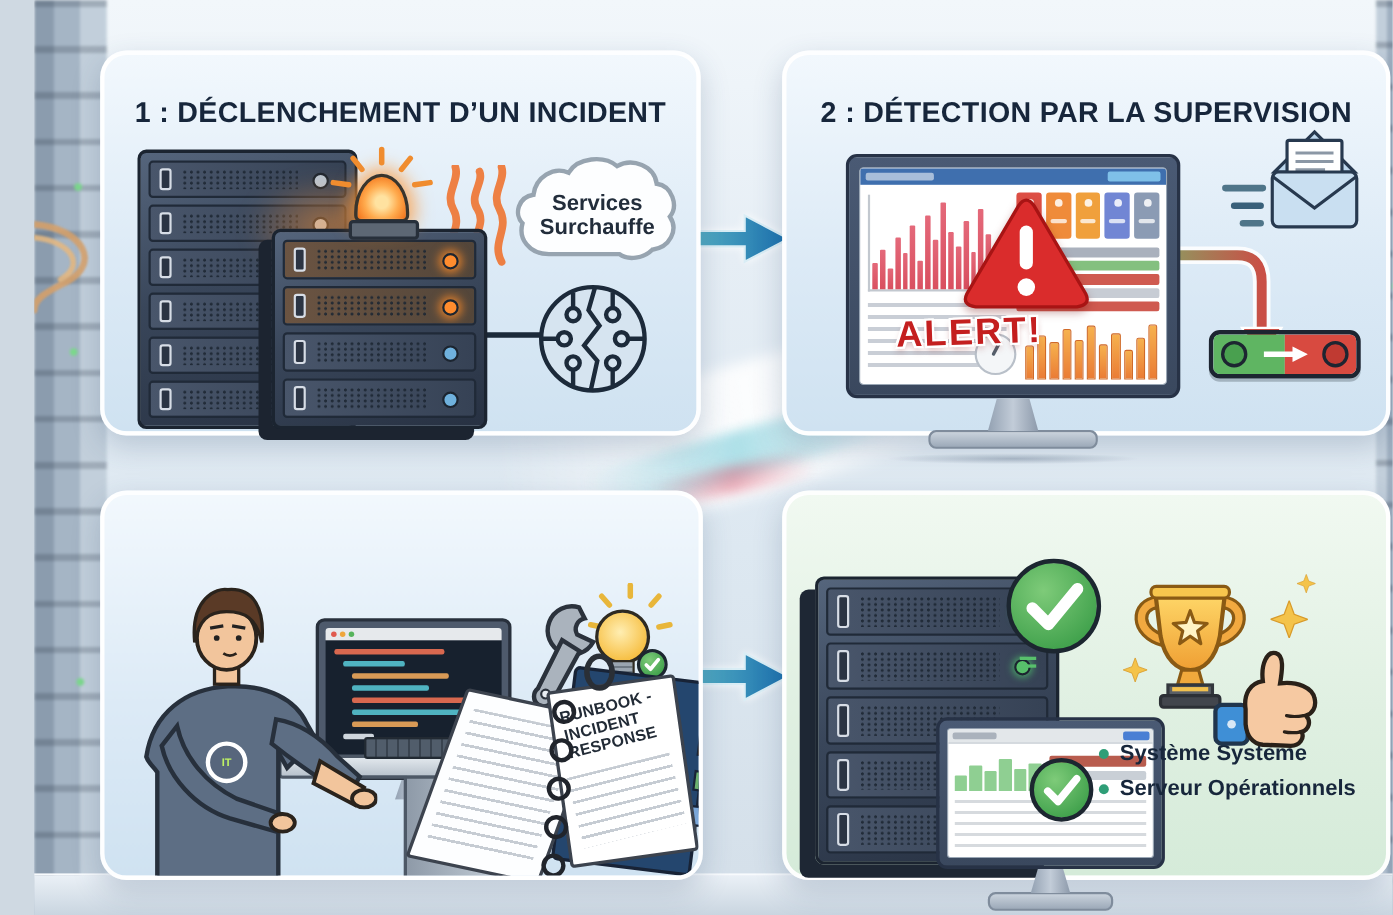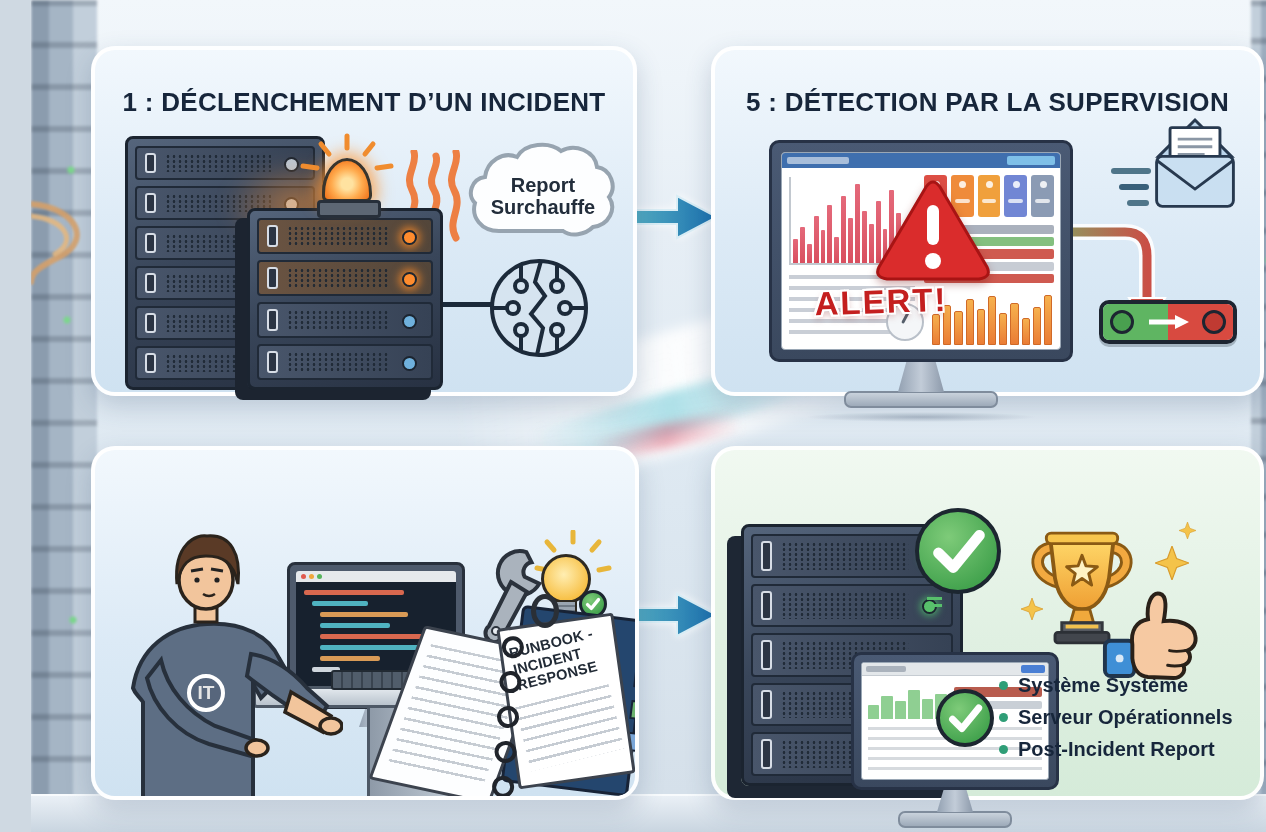--- a/index.html
+++ b/index.html
@@ -116,21 +116,21 @@
   .toggle{left:384px;top:250px;width:130px;height:36px;border:4px solid #1d2531;border-radius:10px;display:flex;
     overflow:hidden;z-index:2;box-shadow:0 3px 0 rgba(20,30,40,.25);}
   .tg,.tr{flex:1;position:relative;}
   .tg{background:#5fb562;} .tr{background:#d84a40;}
   .tc{position:absolute;top:50%;width:18px;height:18px;margin-top:-12px;border-radius:50%;border:3px solid #1d2531;}
   .tg .tc{left:7px;background:#49a04f;} .tr .tc{right:7px;background:#c03a32;}
   .tarrow{position:absolute;left:50%;top:50%;transform:translate(-50%,-50%);z-index:2;}
   
   .admin{left:8px;top:76px;z-index:4;}
   .itbadge{left:92px;top:224px;width:30px;height:30px;border-radius:50%;background:#57667c;border:4px solid #fff;
-    color:#e5e5e5;font-weight:800;font-size:19px;display:flex;align-items:center;justify-content:center;z-index:5;}
+    color:#bef264;font-weight:800;font-size:10px;display:flex;align-items:center;justify-content:center;z-index:5;}
   .desk{left:158px;top:236px;width:268px;height:16px;background:linear-gradient(180deg,#e2e8ed,#b9c3cd);
     border:3px solid #4d5866;border-radius:4px;z-index:2;}
   .deskleg{left:272px;top:252px;width:84px;height:96px;background:linear-gradient(90deg,#8e9aa8,#c2ccd6);
     border:3px solid #4d5866;z-index:1;}
   .keyboard{left:236px;top:220px;width:98px;height:16px;background:#39434f;border:2px solid #222a33;border-radius:3px;z-index:3;
     background-image:repeating-linear-gradient(90deg,#515d6b 0 8px,#39434f 8px 10px);}
   .mon3{left:192px;top:112px;width:178px;z-index:1;}
   .mframe3{background:#4e5a6c;border:3px solid #28303c;border-radius:8px;padding:6px;}
   .tbar{height:11px;background:#e6e9ec;border-radius:3px 3px 0 0;position:relative;}
   .tbar::before{content:"";position:absolute;left:5px;top:3px;width:5px;height:5px;border-radius:50%;background:#e05a4e;
@@ -296,21 +296,21 @@
         <path d="M34,84 C24,68 44,56 34,40 C26,28 40,16 36,6"></path>
         <path d="M56,88 C46,70 64,58 54,40 C46,26 60,14 56,2"></path>
       </g>
     </svg>
 
     <div class="cloud">
       <svg width="160" height="106" viewBox="0 0 160 104">
         <path d="M36,92 C18,92 8,78 12,64 C4,56 8,40 22,38 C24,22 40,12 54,18 C62,4 86,2 98,12 C112,4 132,12 134,28 C148,30 154,48 146,58 C154,70 146,86 130,88 C122,96 108,98 100,92 Z" fill="#fdfeff" stroke="#97a4b0" stroke-width="4"></path>
       </svg>
       <div class="cloudtxt">
-        <span>Report</span>
+        <span>Services</span>
         <span>Surchauffe</span>
       </div>
     </div>
 
     <div class="circline"></div>
     <svg class="circuit" width="104" height="104" viewBox="0 0 104 104">
       <circle cx="52" cy="52" r="47" fill="#d6e4f0" stroke="#1c2a3a" stroke-width="4"></circle>
       <g fill="none" stroke="#1c2a3a" stroke-width="4">
         <polyline points="54,5 48,26 58,40 44,58 56,72 50,99"></polyline>
         <circle cx="34" cy="30" r="6"></circle>
@@ -323,21 +323,21 @@
           <line x1="20" y1="52" x2="6" y2="52"></line>
         <line x1="34" y1="80" x2="34" y2="94"></line>
           <line x1="70" y1="24" x2="70" y2="10"></line>
         <line x1="84" y1="52" x2="98" y2="52"></line>
           <line x1="70" y1="80" x2="70" y2="94"></line>
       </g>
     </svg>
   </section>
 
   <section class="panel p2">
-    <h2 class="ptitle">5 : DÉTECTION PAR LA SUPERVISION</h2>
+    <h2 class="ptitle">2 : DÉTECTION PAR LA SUPERVISION</h2>
 
     <svg class="curvearrow" width="150" height="120" viewBox="0 0 150 120">
       <path d="M4,14 H100 Q122,14 122,38 V82" fill="none" stroke="#fff" stroke-width="16" stroke-linecap="round" opacity=".85"></path>
       <path d="M4,14 H100 Q122,14 122,38 V82" fill="none" stroke="url(#cgrad)" stroke-width="9" stroke-linecap="round"></path>
       <polygon points="104,80 140,80 122,110" fill="#c94f46" stroke="#fff" stroke-width="2"></polygon>
     </svg>
 
     <div class="mon2">
       <div class="mframe">
         <div class="mscreen">
@@ -607,20 +607,16 @@
 
     <div class="bullets">
       <div class="bi">
         <b class="dot"></b>
         <span class="bt">Système Système</span>
       </div>
       <div class="bi">
         <b class="dot"></b>
         <span class="bt">Serveur Opérationnels</span>
       </div>
-      <div class="bi">
-        <b class="dot"></b>
-        <span class="bt">Post-Incident Report</span>
-      </div>
     </div>
   </section>
 
 </div>
 
 </body></html>

